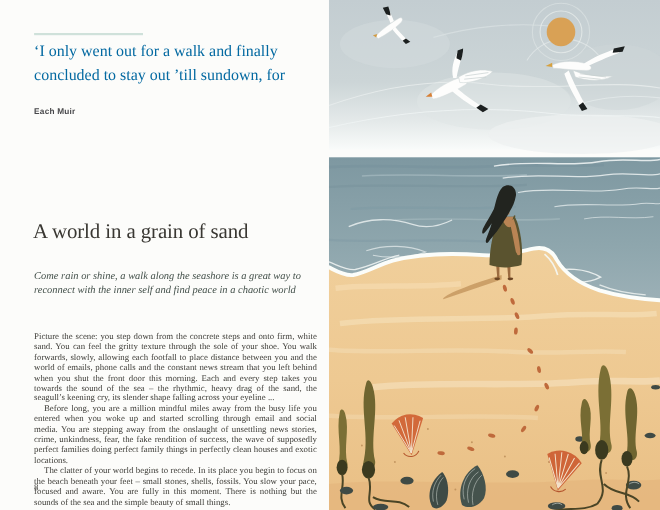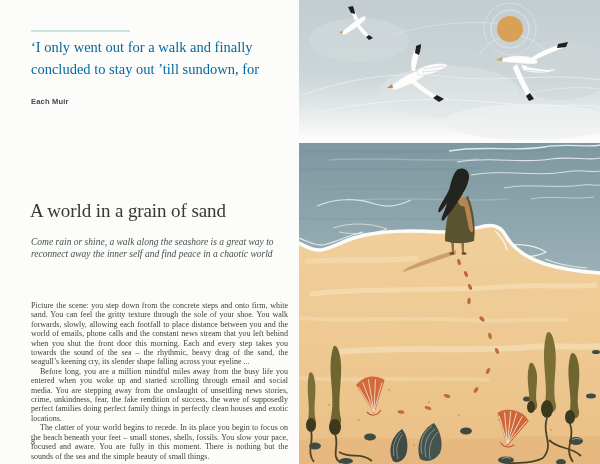--- a/index.html
+++ b/index.html
@@ -4,21 +4,21 @@
 <style>
   html,body{margin:0;padding:0;background:#e8e8e6;}
   .page{position:relative;width:600px;height:464px;background:#fcfcfa;overflow:hidden;
         font-family:"Liberation Serif",serif;}
   .abs{position:absolute;}
   .rule{left:31px;top:30px;width:99px;height:2px;background:#cfe1da;}
   .quote{left:31px;top:37px;color:#0369a1;font-size:14.5px;line-height:21.5px;white-space:nowrap;}
   .attr{left:31px;top:97px;color:#47474a;font-family:"Liberation Sans",sans-serif;
         font-size:7.5px;font-weight:bold;letter-spacing:.2px;}
   .title{left:30px;top:200px;color:#393732;font-size:19px;letter-spacing:-.1px;white-space:nowrap;}
-  .subtitle{left:31px;top:236px;color:#44514b;font-style:italic;font-size:9.5px;
+  .subtitle{left:31px;top:246px;color:#44514b;font-style:italic;font-size:9.5px;
         line-height:12px;white-space:nowrap;}
   .body-copy{left:31px;top:276px;width:257px;color:#3f3e39;font-size:8px;line-height:9.4px;
         text-align:justify;margin-top:25px;}
   .body-copy p{margin:0;}
   .body-copy p.indent{text-indent:9px;}
   .pagenum{left:31px;top:438px;color:#3f3e39;font-size:8px;}
   .illo{left:299px;top:0;width:301px;height:464px;}
 </style>
 </head>
 <body>
@@ -31,21 +31,21 @@
     <div>‘I only went out for a walk and finally</div>
     <div>concluded to stay out ’till sundown, for</div>
   </div>
 
   <div class="abs attr">Each Muir</div>
 
   <h1 class="abs title" style="margin:0;font-weight:normal;text-align:right;">A world in a grain of sand</h1>
 
   <div class="abs subtitle">
     <div>Come rain or shine, a walk along the seashore is a great way to</div>
-    <div>reconnect away the inner self and find peace in a chaotic world</div>
+    <div>reconnect with the inner self and find peace in a chaotic world</div>
   </div>
 
   <div class="abs body-copy">
     <p>Picture the scene: you step down from the concrete steps and onto firm, white sand. You can feel the gritty texture through the sole of your shoe. You walk forwards, slowly, allowing each footfall to place distance between you and the world of emails, phone calls and the constant news stream that you left behind when you shut the front door this morning. Each and every step takes you towards the sound of the sea – the rhythmic, heavy drag of the sand, the seagull’s keening cry, its slender shape falling across your eyeline ...</p>
     <p class="indent">Before long, you are a million mindful miles away from the busy life you entered when you woke up and started scrolling through email and social media. You are stepping away from the onslaught of unsettling news stories, crime, unkindness, fear, the fake rendition of success, the wave of supposedly perfect families doing perfect family things in perfectly clean houses and exotic locations.</p>
     <p class="indent">The clatter of your world begins to recede. In its place you begin to focus on the beach beneath your feet – small stones, shells, fossils. You slow your pace, focused and aware. You are fully in this moment. There is nothing but the sounds of the sea and the simple beauty of small things.</p>
   </div>
 
   <div class="abs pagenum">8</div>
 

